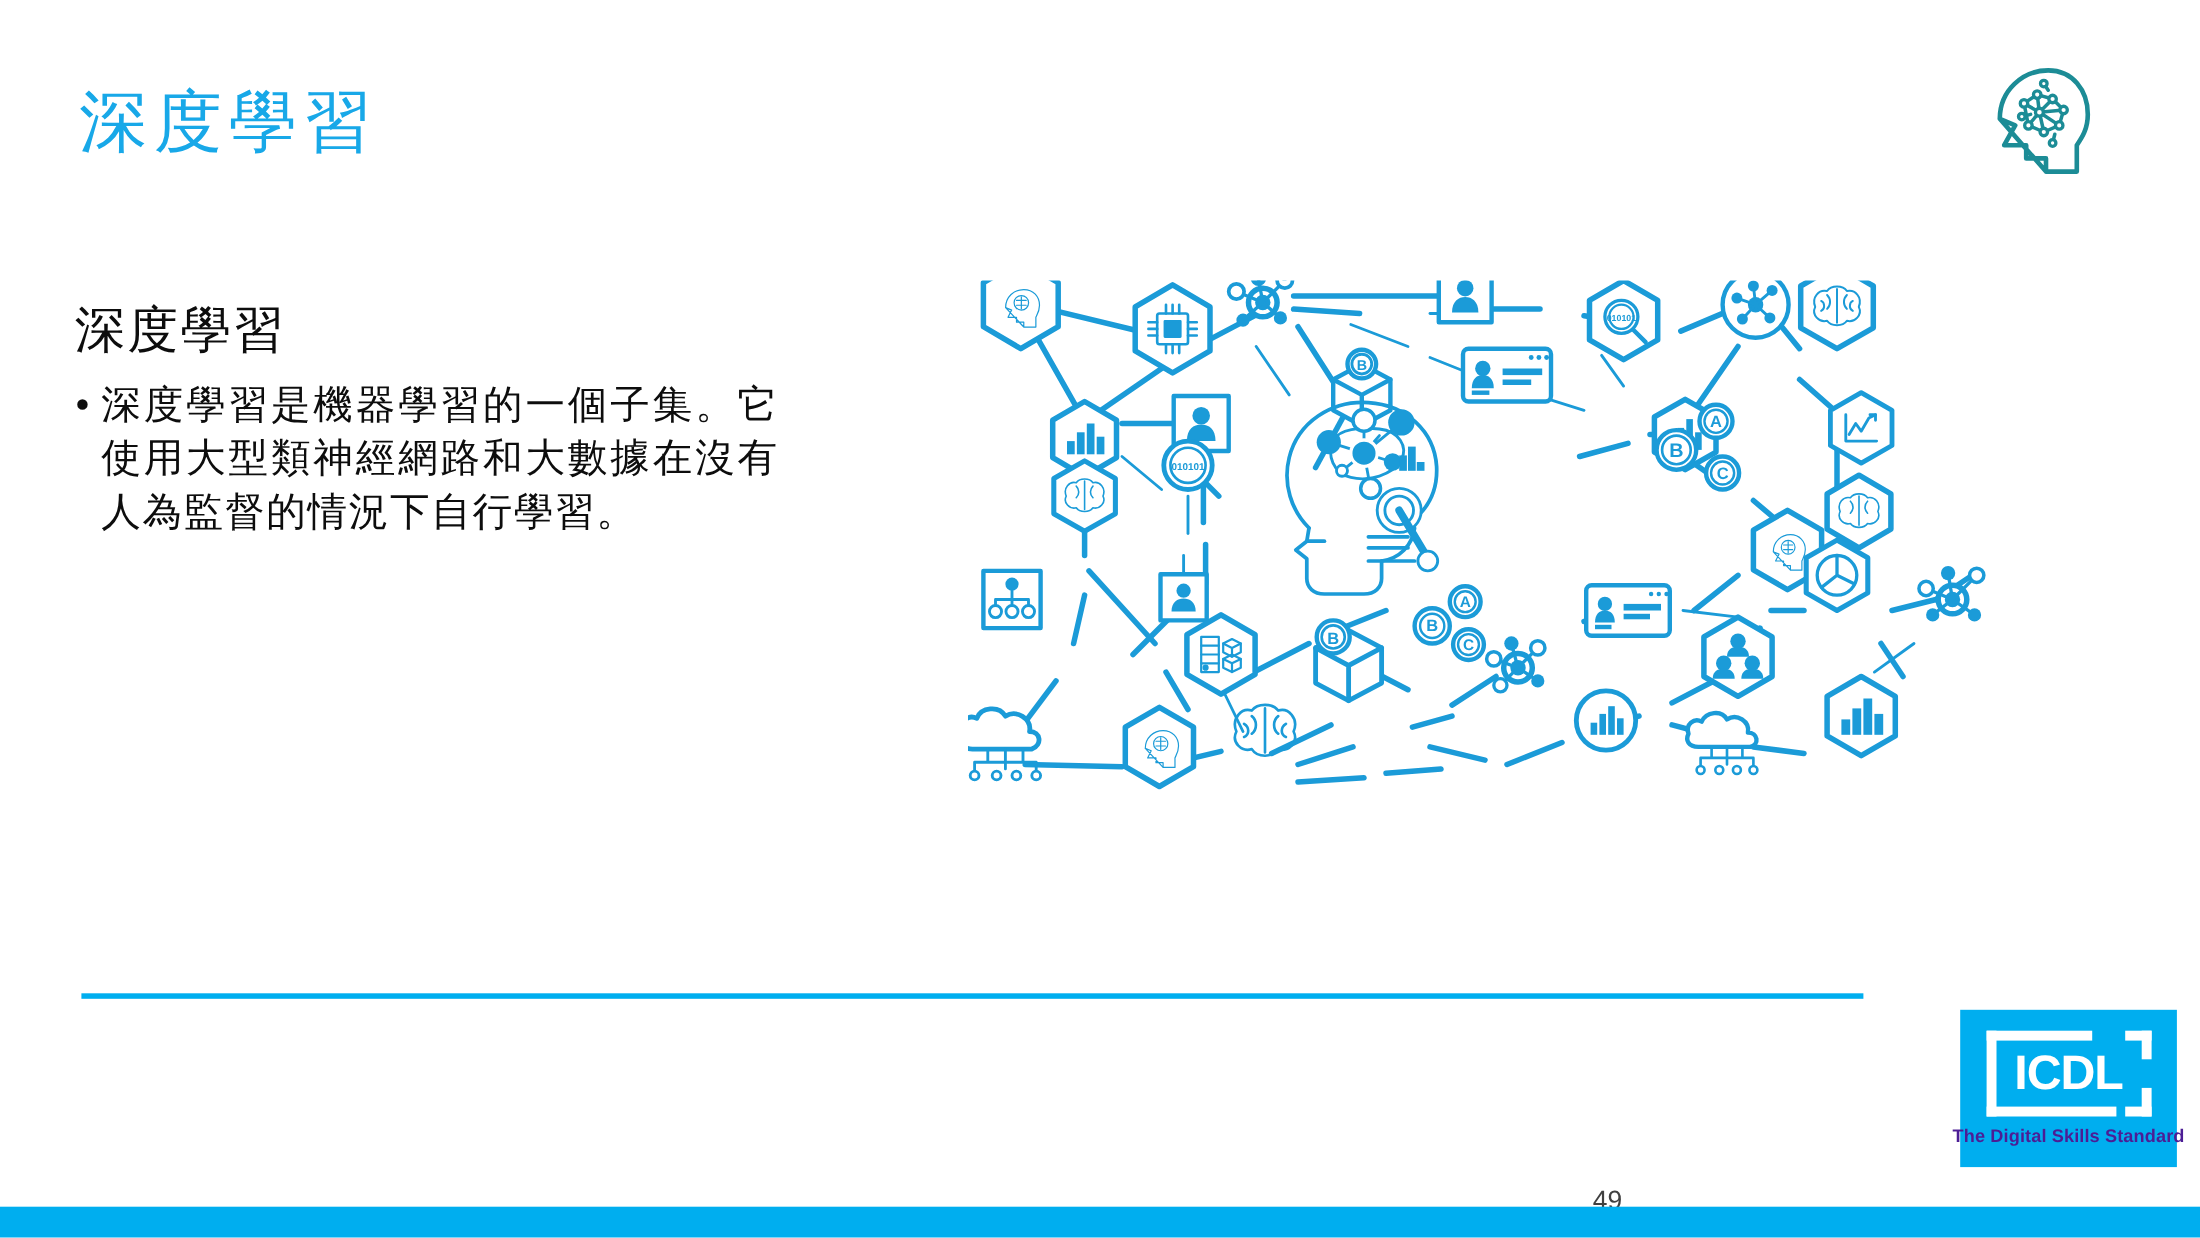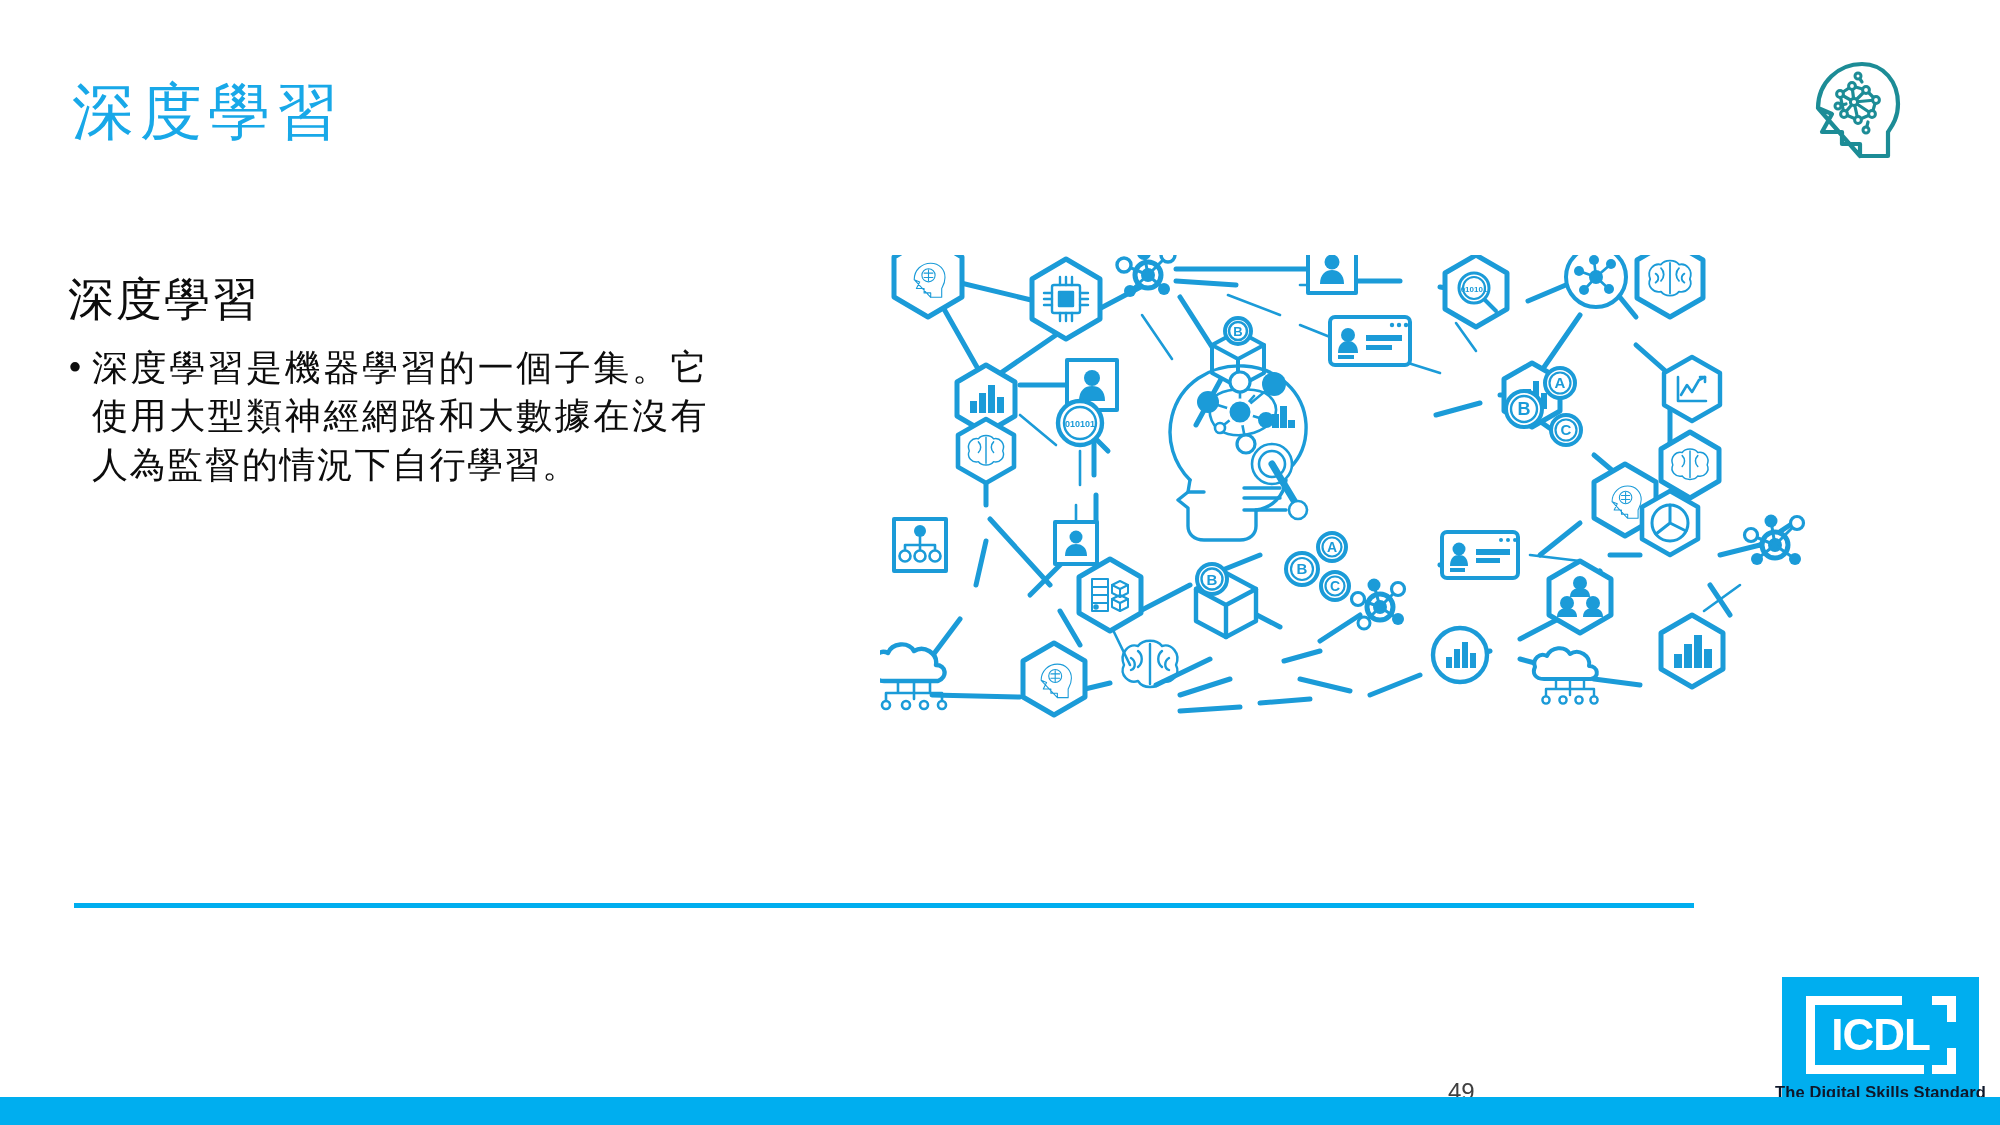--- a/index.html
+++ b/index.html
@@ -58,41 +58,41 @@
   }
 
   
   .bottom-bar{
     position:absolute;left:0;bottom:0;width:2000px;height:28px;
     background:#00AEEF;
   }
 
   
   .logo-block{
-    position:absolute;left:1782px;top:977px;width:197px;height:143px;
+    position:absolute;left:1782px;top:918px;width:197px;height:143px;
     background:#00AEEF;
     display:flex;flex-direction:column;align-items:center;justify-content:center;
   }
   .logo-mark{position:relative;width:150px;height:78px;}
   .logo-mark .brk{position:absolute;border:9px solid #ffffff;}
   .logo-mark .brk.tl{left:0;top:0;width:96px;height:0;border-width:9px 0 0 0;}
   .logo-mark .brk.l{left:0;top:0;width:0;height:78px;border-width:0 0 0 9px;}
   .logo-mark .brk.bl{left:0;bottom:0;width:118px;height:0;border-width:0 0 9px 0;}
   .logo-mark .brk.tr{right:0;top:0;width:24px;height:0;border-width:9px 0 0 0;}
   .logo-mark .brk.r-top{right:0;top:0;width:0;height:26px;border-width:0 9px 0 0;}
   .logo-mark .brk.r-bot{right:0;bottom:0;width:0;height:26px;border-width:0 9px 0 0;}
   .logo-mark .brk.br{right:0;bottom:0;width:24px;height:0;border-width:0 0 9px 0;}
   .logo-text{
     position:absolute;left:50%;top:50%;transform:translate(-50%,-50%);
     font-family:"Liberation Sans","DejaVu Sans",sans-serif;
     font-weight:bold;font-size:44px;letter-spacing:-1px;color:#ffffff;
     line-height:1;white-space:nowrap;
   }
   .logo-tag{
-    margin-top:9px;color:#0f172a;
+    margin-top:9px;color:#4c1d95;
     font-family:"Liberation Sans","DejaVu Sans",sans-serif;
     font-weight:bold;font-size:16.5px;letter-spacing:0.1px;white-space:nowrap;
   }
 </style>
 </head>
 <body>
 
 <div class="slide">
 
   <div class="title">深度學習</div>

